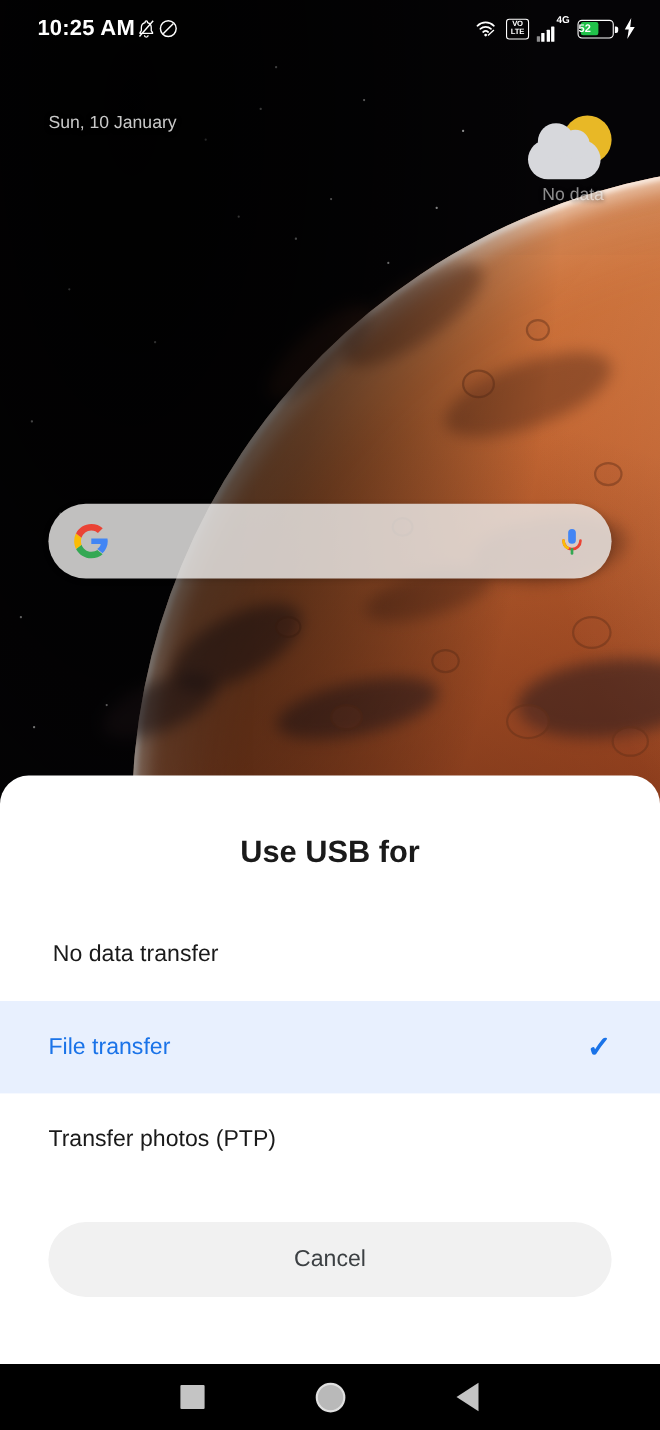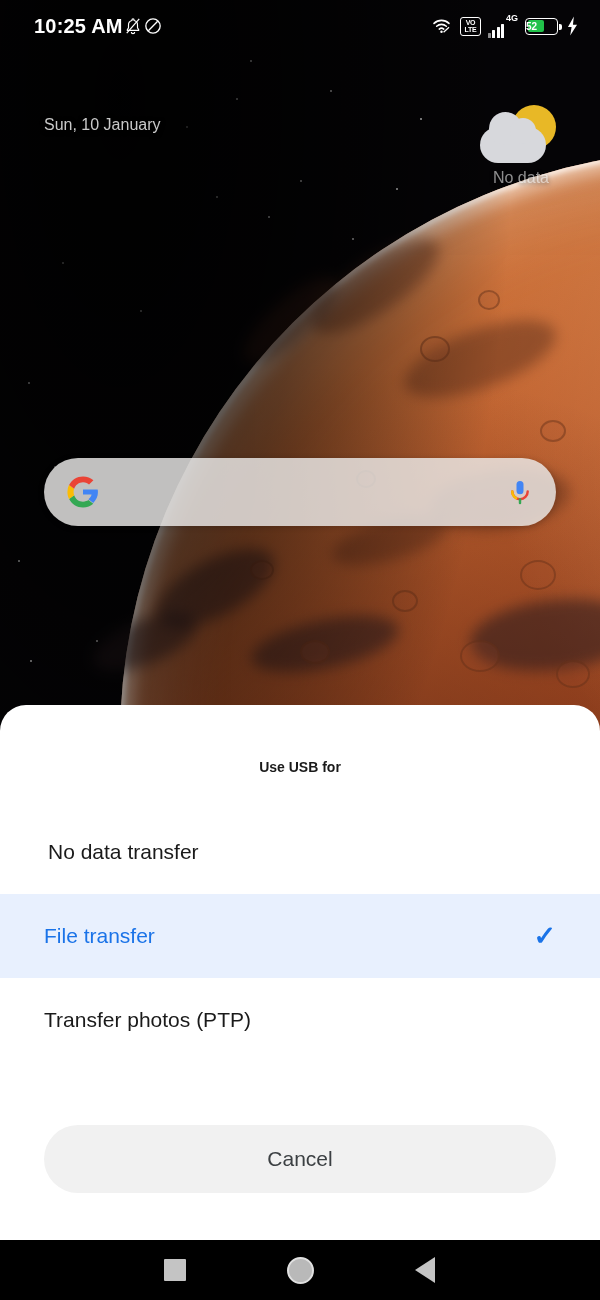--- a/index.html
+++ b/index.html
@@ -108,21 +108,21 @@
   .batt-num { position:relative; font-size:10px; font-weight:bold; color:#fff; z-index:2; }
 
   
   #clockblock { position:absolute; left:44px; top:103px; z-index:30; }
   #clock {
     font-size:62px; font-weight:300; color:#d6d6d6;
     line-height:1; letter-spacing:1px;
     text-shadow:0 2px 8px rgba(0,0,0,.6);
   }
   #datetext {
-    margin-top:13px; font-size:16px; color:#c9c9c9; font-weight:400;
+    font-size:16px; color:#c9c9c9; font-weight:400;
     text-shadow:0 1px 5px rgba(0,0,0,.6);
   }
 
   
   #weather {
     position:absolute; right:24px; top:105px; z-index:30;
     width:110px; text-align:center;
   }
   #wicon { position:relative; width:82px; height:60px; margin:0 auto; }
   #wsun {
@@ -158,32 +158,32 @@
     box-shadow:0 1px 6px rgba(0,0,0,.18);
   }
 
   
   #sheet {
     position:absolute; left:0; top:705px; width:600px; height:535px;
     background:#fff; border-radius:26px 26px 0 0;
     z-index:50; overflow:hidden;
   }
   #sheet-title {
-    text-align:center; font-size:14px; font-weight:bold; color:#1a1a1a;
+    text-align:center; font-size:28px; font-weight:bold; color:#1a1a1a;
     margin-top:54px;
   }
   .option {
     height:84px; display:flex; align-items:center; justify-content:space-between;
     padding:0 44px; font-size:21px; color:#1a1a1a;
   }
   #opt0 { margin-top:35px;padding-left:48px; }
   .option.selected { background:#e8f0fe; color:#1a73e8; }
   .check { font-size:27px; color:#1a73e8; line-height:1; font-weight:bold; }
   #cancel-btn {
-    position:absolute; left:44px; top:420px;
+    position:absolute; left:44px; top:406px;
     width:512px; height:68px; border-radius:34px;
     background:#f1f1f1; border:none;
     display:flex; align-items:center; justify-content:center;
     font-family:"Liberation Sans", sans-serif;
     font-size:21px; color:#3c4043; cursor:pointer;
   }
 
   
   #navbar {
     position:absolute; left:0; bottom:0; width:600px; height:60px;

